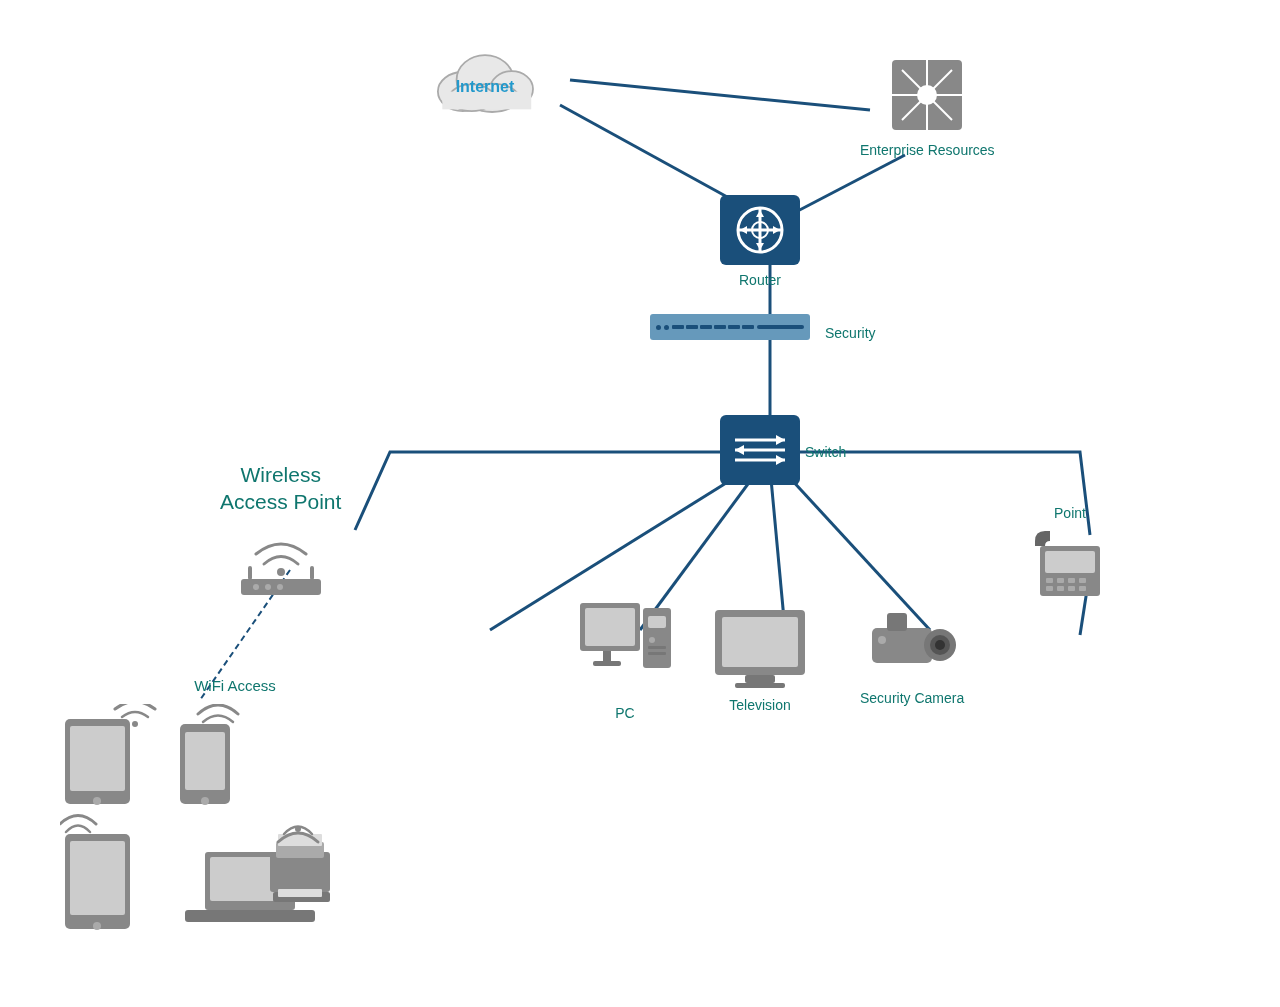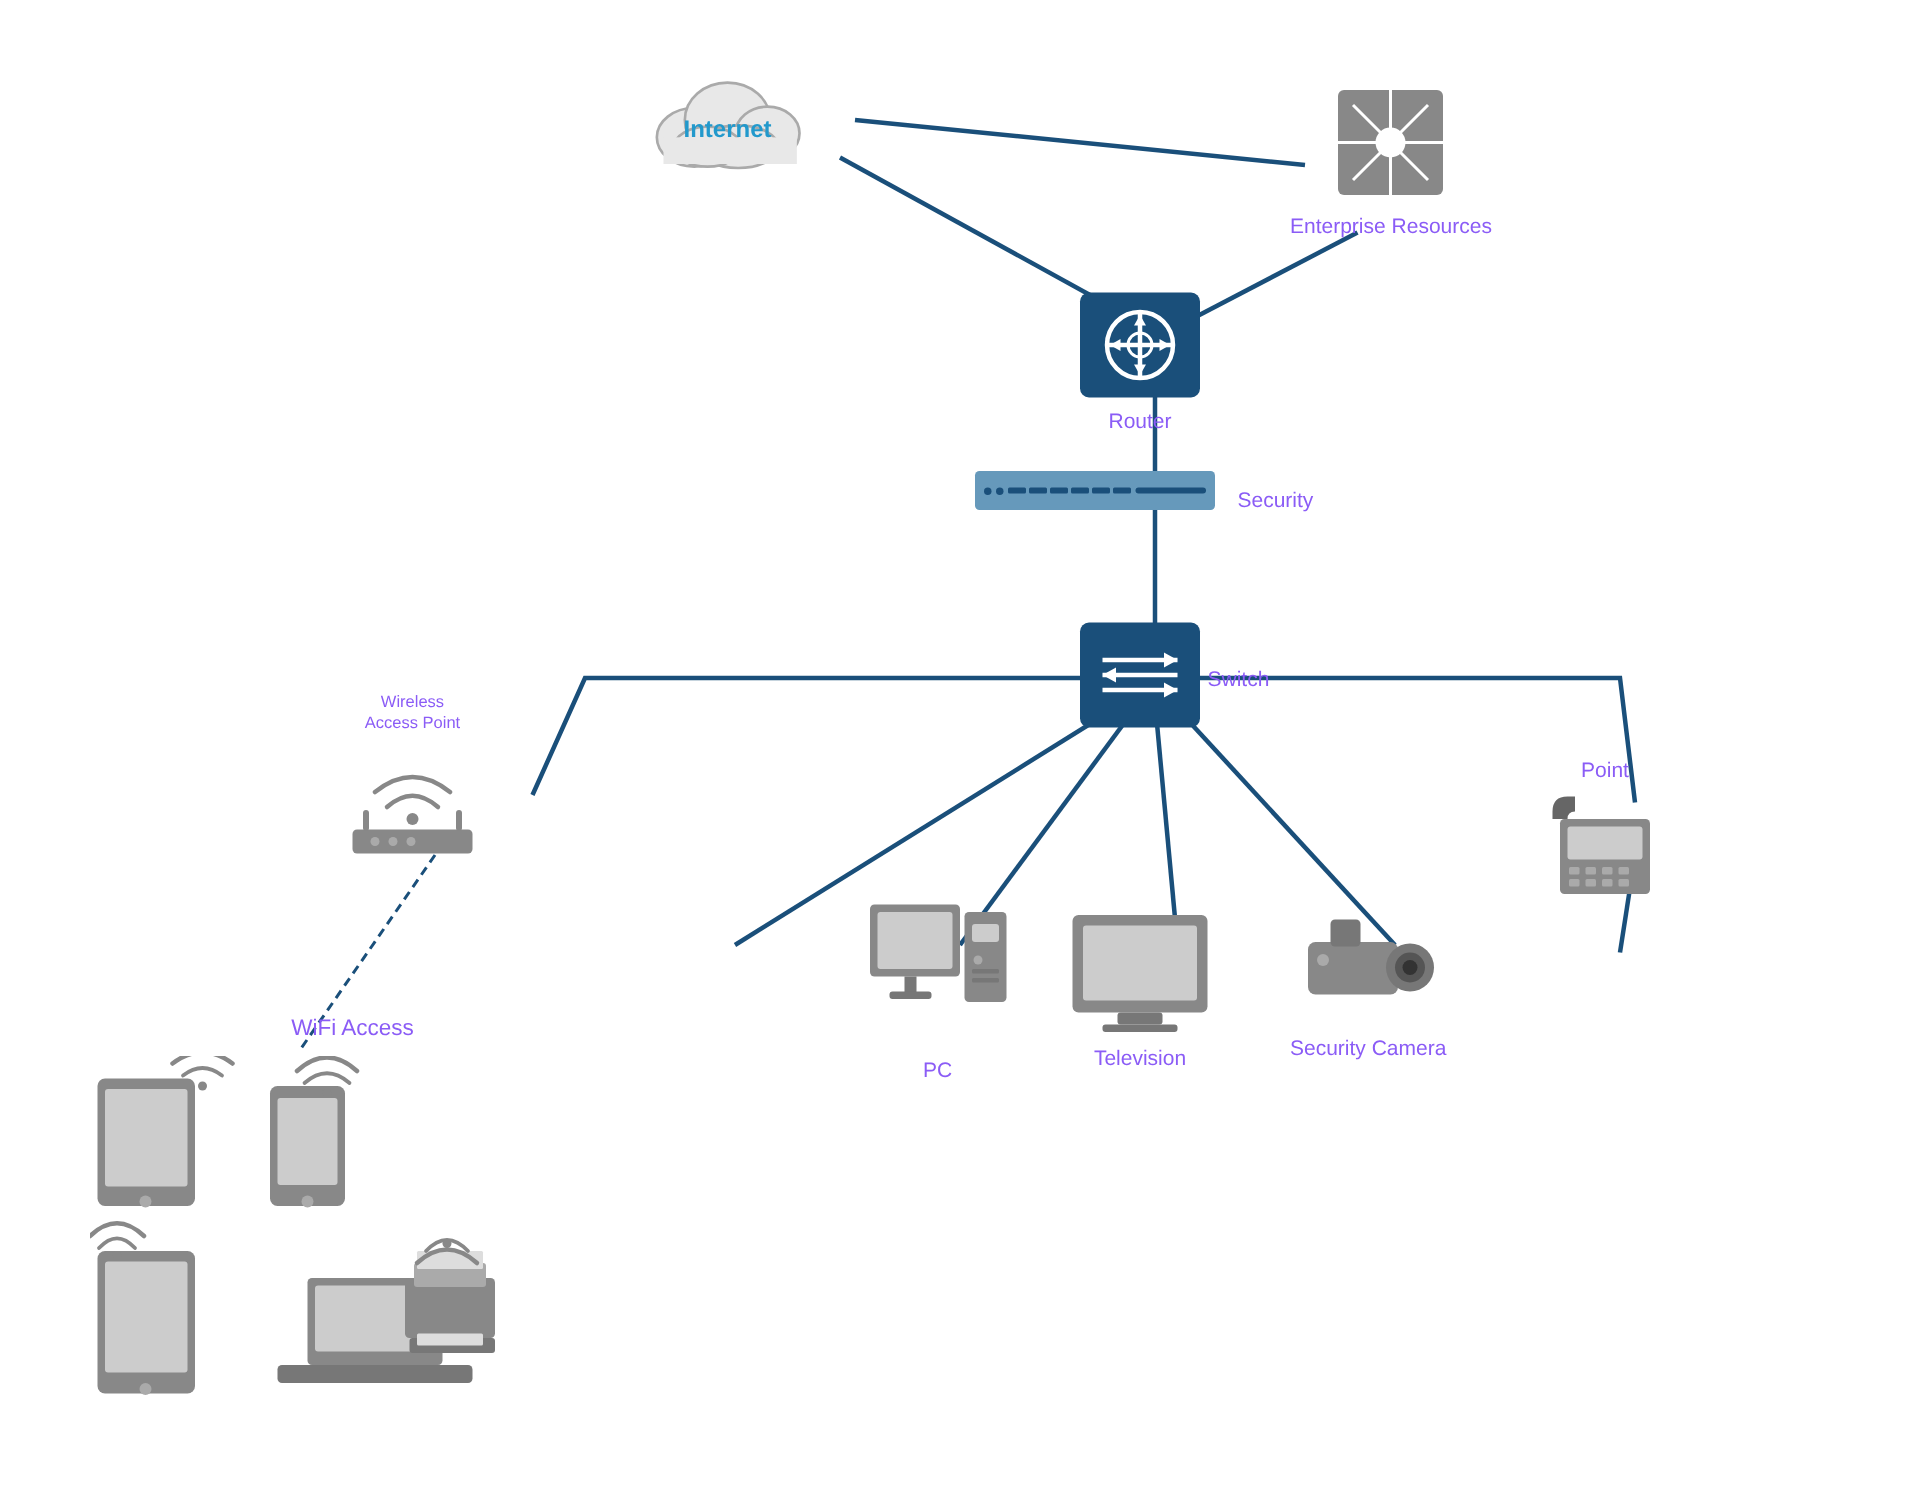--- a/index.html
+++ b/index.html
@@ -25,21 +25,21 @@
     }
     .node {
       position: absolute;
       display: flex;
       flex-direction: column;
       align-items: center;
       text-align: center;
     }
     .node-label {
       font-size: 14px;
-      color: #8b5cf6;
+      color: #0f766e;
       margin-top: 6px;
       line-height: 1.3;
     }
     
     .cloud-shape {
       width: 130px;
       height: 80px;
     }
     
     .net-box {
@@ -181,21 +181,21 @@
         <line x1="5" y1="25" x2="55" y2="25" stroke="white" stroke-width="3"></line>
         <polygon points="5,25 14,20 14,30" fill="white"></polygon>
         <line x1="5" y1="35" x2="55" y2="35" stroke="white" stroke-width="3"></line>
         <polygon points="55,35 46,30 46,40" fill="white"></polygon>
       </svg>
     </div>
     <div class="node-label" style="position:absolute; left:85px; top:22px; white-space:nowrap;">Switch</div>
   </div>
 
   <div class="node" style="left:220px; top:455px;">
-    <div class="node-label" style="margin-bottom:8px; font-size:11px;">Wireless<br>Access Point</div>
+    <div class="node-label" style="margin-bottom:8px; font-size:21px;">Wireless<br>Access Point</div>
     <svg width="110" height="75" viewBox="0 0 110 75">
 
       <path d="M30,30 Q55,10 80,30" fill="none" stroke="#888" stroke-width="3" stroke-linecap="round"></path>
       <path d="M38,40 Q55,25 72,40" fill="none" stroke="#888" stroke-width="3" stroke-linecap="round"></path>
       <circle cx="55" cy="48" r="4" fill="#888"></circle>
 
       <rect x="15" y="55" width="80" height="16" rx="3" fill="#888"></rect>
 
       <rect x="22" y="42" width="4" height="14" rx="2" fill="#888"></rect>
       <rect x="84" y="42" width="4" height="14" rx="2" fill="#888"></rect>

